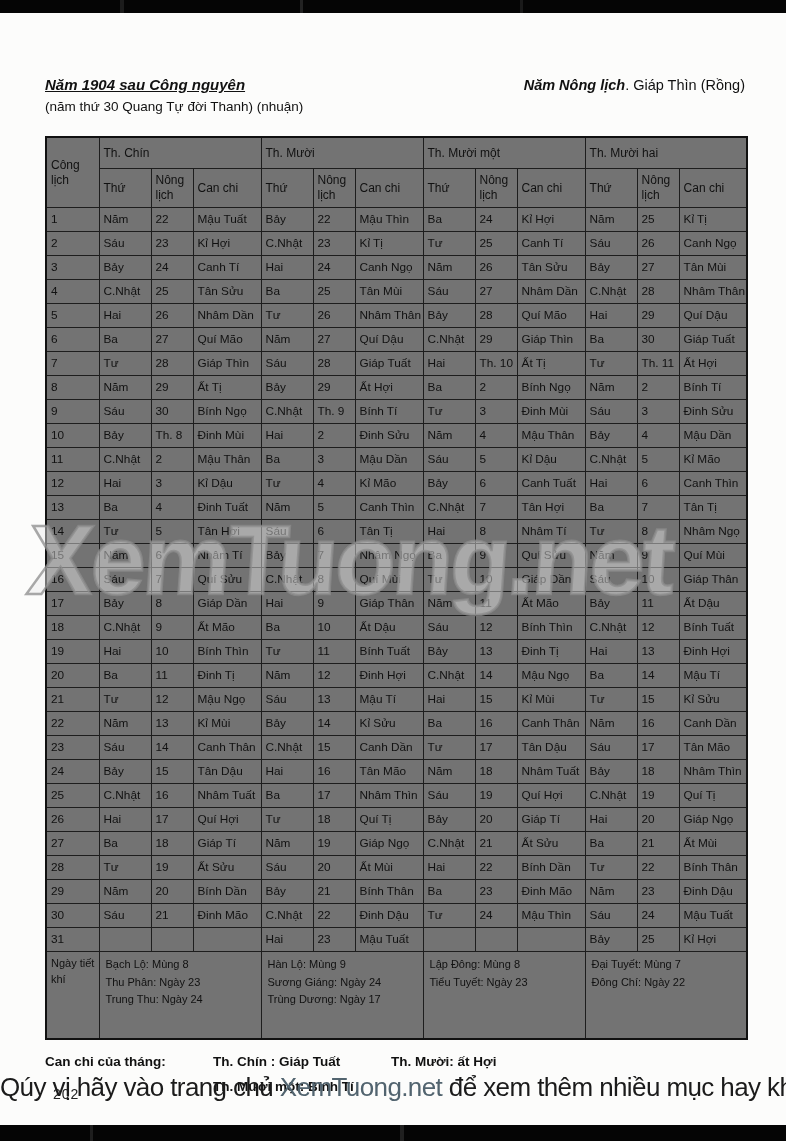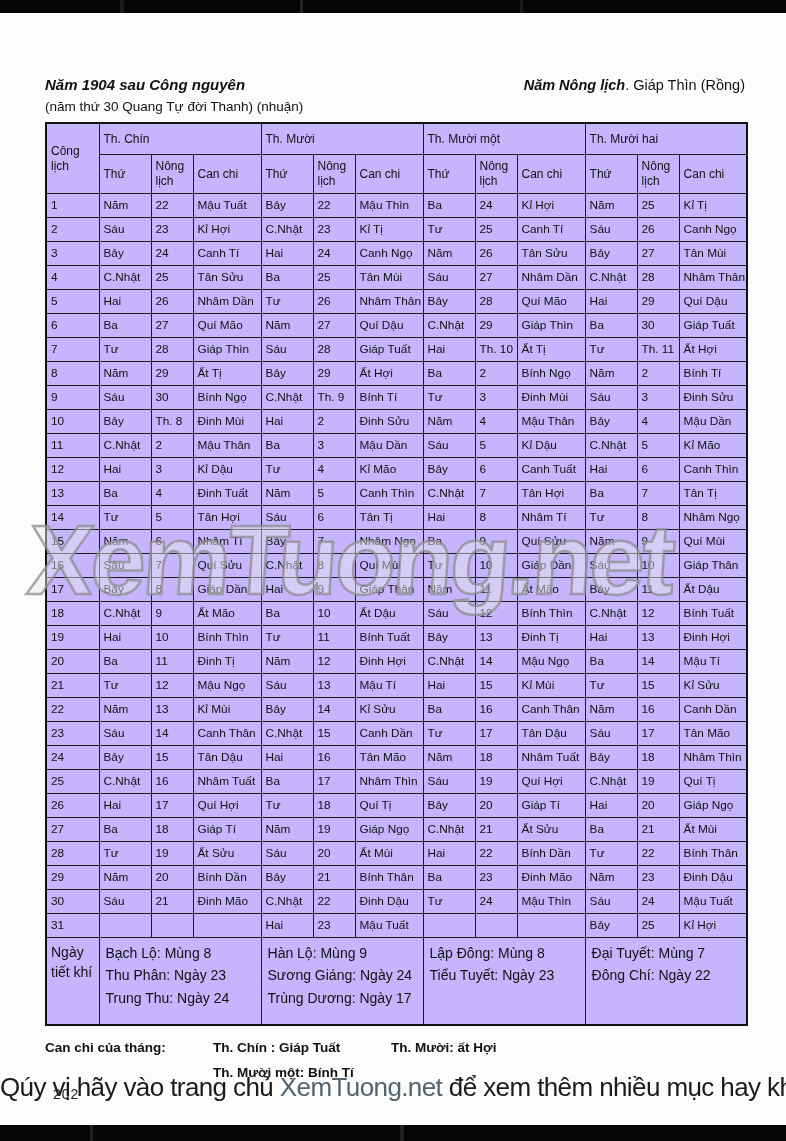--- a/index.html
+++ b/index.html
@@ -9,38 +9,38 @@
     font-family:"Liberation Sans", sans-serif; color:#111;
   }
   .edge-bar{position:absolute; left:0; right:0; background:#0c0c0c; z-index:8;}
   .edge-top{top:0; height:13px;
     background-image:linear-gradient(90deg,#050505 0 120px,#1c1c1c 120px 124px,#050505 124px 300px,#222 300px 303px,#050505 303px 520px,#1a1a1a 520px 523px,#050505 523px 786px);}
   .edge-bottom{bottom:0; height:16px;
     background-image:linear-gradient(90deg,#050505 0 90px,#1e1e1e 90px 93px,#050505 93px 400px,#202020 400px 404px,#050505 404px 786px);}
 
   .content{position:absolute; left:45px; top:76px; width:700px; z-index:2;}
   .title-row{display:flex; justify-content:space-between; align-items:baseline; font-size:15px; line-height:18px;}
-  .title-left{font-weight:bold; font-style:italic;}
+  .title-left{font-weight:bold; font-style:italic;text-decoration:underline;}
   .title-right{font-size:14.5px;text-align:center;}
   .title-right .bold-it{font-weight:bold; font-style:italic;}
   .subtitle{font-size:13.5px; margin-top:4px; line-height:17px;}
 
-  table.cal{border-collapse:collapse; table-layout:fixed; width:700px; margin-top:7px; background:#c4b5fd;padding-left:46px;}
+  table.cal{border-collapse:collapse; table-layout:fixed; width:700px; margin-top:21px; background:#737373;padding-left:46px;}
   table.cal th, table.cal td{
     border:1px solid #1d1d1d; padding:0 2px 0 4px;
     font-size:12px; font-weight:normal; text-align:left;
     vertical-align:middle; overflow:hidden;
   }
   table.cal{border:2px solid #111;}
   th.month-h{text-align:center; font-size:13px; height:30px; white-space:nowrap;}
   th.corner-h{white-space:normal; font-size:12.5px; line-height:15px;}
   th.sub-h{height:38px; white-space:normal; font-size:12.5px; line-height:15px; vertical-align:middle;}
   tbody.days td{height:23px; line-height:23px; white-space:nowrap; font-size:11.8px;}
   tr.tietkhi-row td{height:78px; vertical-align:top; white-space:normal;
-    padding:4px 6px; font-size:14px; line-height:1.6;}
+    padding:4px 6px; font-size:11px; line-height:1.6;}
   tr.tietkhi-row td.tk-label{padding:4px 4px; line-height:1.45;}
 
   .canchi-block{
     margin-top:9px; font-size:13.5px; line-height:25px;
     display:grid; grid-template-columns:168px 178px auto;
   }
   .canchi-block .cell{white-space:nowrap;font-weight:bold;}
 
   .watermark{
     position:absolute; left:28px; top:503px; width:745px; z-index:4;

